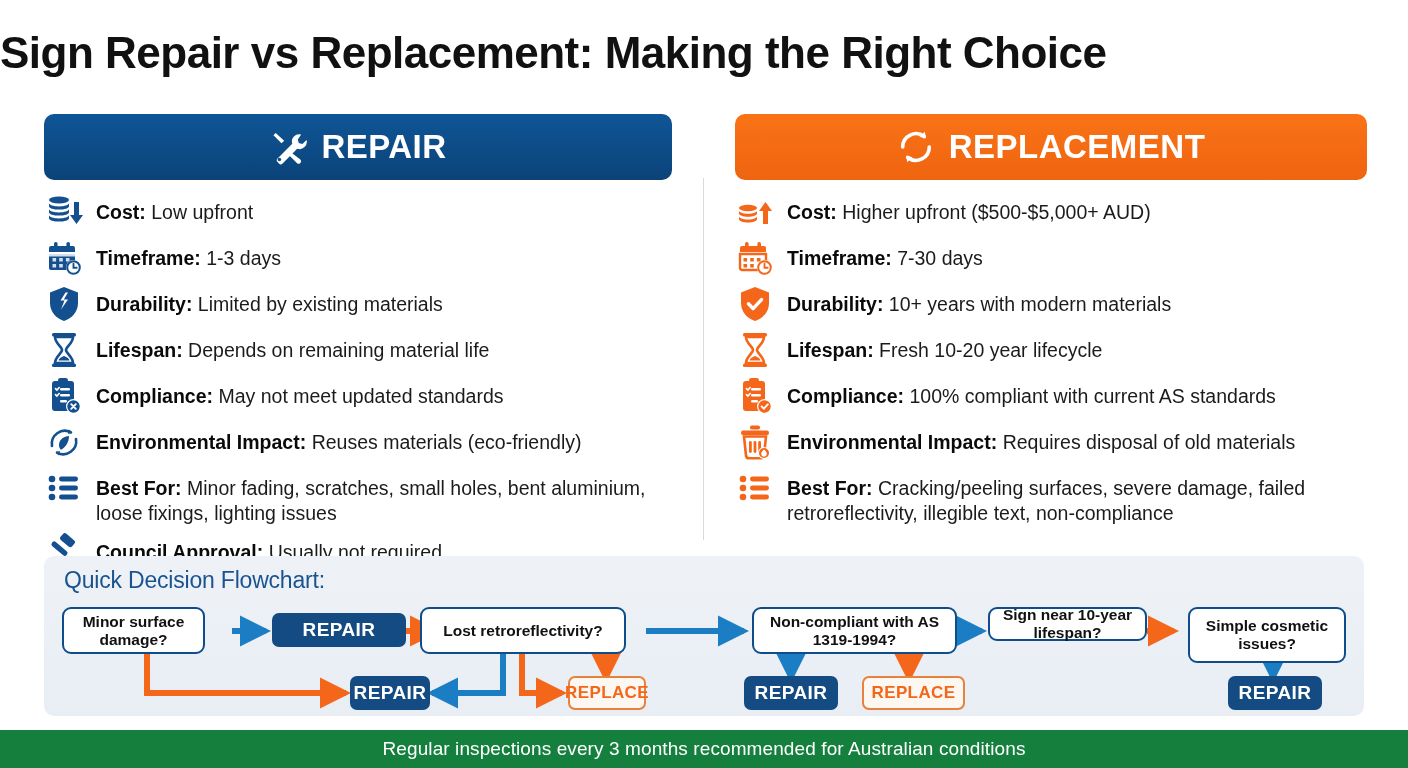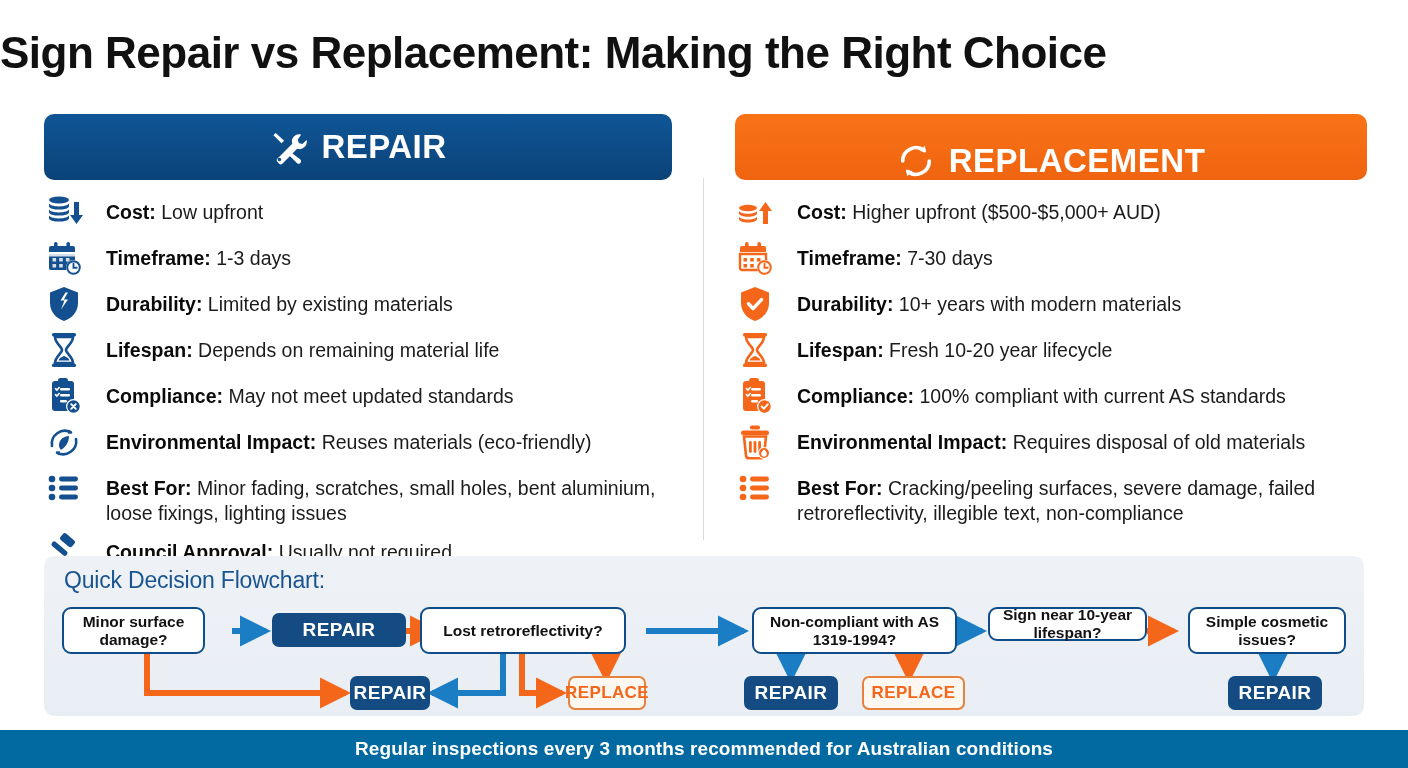--- a/index.html
+++ b/index.html
@@ -27,26 +27,26 @@
     position:absolute;left:703px;top:178px;width:1px;height:362px;
     background:#d6dae0;
   }
 
   .bar{
     height:66px;border-radius:10px;
     display:flex;align-items:center;justify-content:center;gap:14px;
     color:#ffffff;font-size:33px;font-weight:bold;letter-spacing:0.5px;
   }
   .bar-repair{background:linear-gradient(180deg,#0f5596 0%,#0b4379 100%);}
-  .bar-replace{background:linear-gradient(180deg,#f97316 0%,#ef6410 100%);align-items:flex-end;}
+  .bar-replace{background:linear-gradient(180deg,#f97316 0%,#ef6410 100%);}
   .bar .bar-icon{width:38px;height:38px;display:block;flex:0 0 auto;}
 
   
   .rows{margin-top:14px;}
-  .row{display:flex;align-items:flex-start;gap:22px;margin-bottom:8px;}
+  .row{display:flex;align-items:flex-start;gap:12px;margin-bottom:8px;}
   .row .ic{width:40px;height:40px;flex:0 0 40px;display:block;margin-top:-2px;}
   .row .txt{
     font-size:19.5px;line-height:1.28;color:#1b1b1b;
     padding-top:6px;
   }
   .row .txt b{font-weight:bold;color:#0a0a0a;}
 
   
   .flow{
     position:absolute;left:44px;top:556px;width:1320px;height:160px;
@@ -69,23 +69,23 @@
     position:absolute;border-radius:7px;display:flex;align-items:center;
     justify-content:center;font-weight:bold;letter-spacing:0.4px;
     box-sizing:border-box;
   }
   .pill-repair{background:#134b82;color:#ffffff;}
   .pill-replace{background:#fdf7f2;color:#f4671a;border:2px solid #e8813b;}
 
   
   .footer{
     position:absolute;left:0;top:730px;width:1408px;height:38px;
-    background:#0369a1;color:#ffffff;
+    background:#15803d;color:#ffffff;
     display:flex;align-items:center;justify-content:center;
-    font-size:19px;font-weight:bold;letter-spacing:0.1px;
+    font-size:19px;font-weight:normal;letter-spacing:0.1px;
   }
 </style>
 </head>
 <body>
 
 <div class="page">
 
   <div class="title">Sign Repair vs Replacement: Making the Right Choice</div>
 
   <div class="divider"></div>
@@ -376,21 +376,21 @@
     </div>
     <div class="node" style="left:376px;top:51px;width:206px;height:47px;font-size:15.5px;padding:0 6px;">
       <span>Lost retroreflectivity?</span>
     </div>
     <div class="node" style="left:708px;top:51px;width:205px;height:47px;font-size:15.5px;padding:0 6px;">
       <span>Non-compliant with AS 1319-1994?</span>
     </div>
     <div class="node" style="left:944px;top:51px;width:159px;height:34px;font-size:15.5px;padding:8px 6px;">
       <span>Sign near 10-year lifespan?</span>
     </div>
-    <div class="node" style="left:1144px;top:51px;width:158px;height:47px;font-size:15.5px;padding:0 6px;">
+    <div class="node" style="left:1144px;top:51px;width:158px;height:56px;font-size:15.5px;padding:0 6px;">
       <span>Simple cosmetic issues?</span>
     </div>
 
     <div class="pill pill-repair" style="left:228px;top:57px;width:134px;height:34px;font-size:19px;">
       <span>REPAIR</span>
     </div>
     <div class="pill pill-repair" style="left:306px;top:120px;width:80px;height:34px;font-size:19px;">
       <span>REPAIR</span>
     </div>
     <div class="pill pill-replace" style="left:524px;top:120px;width:78px;height:34px;font-size:17px;">

